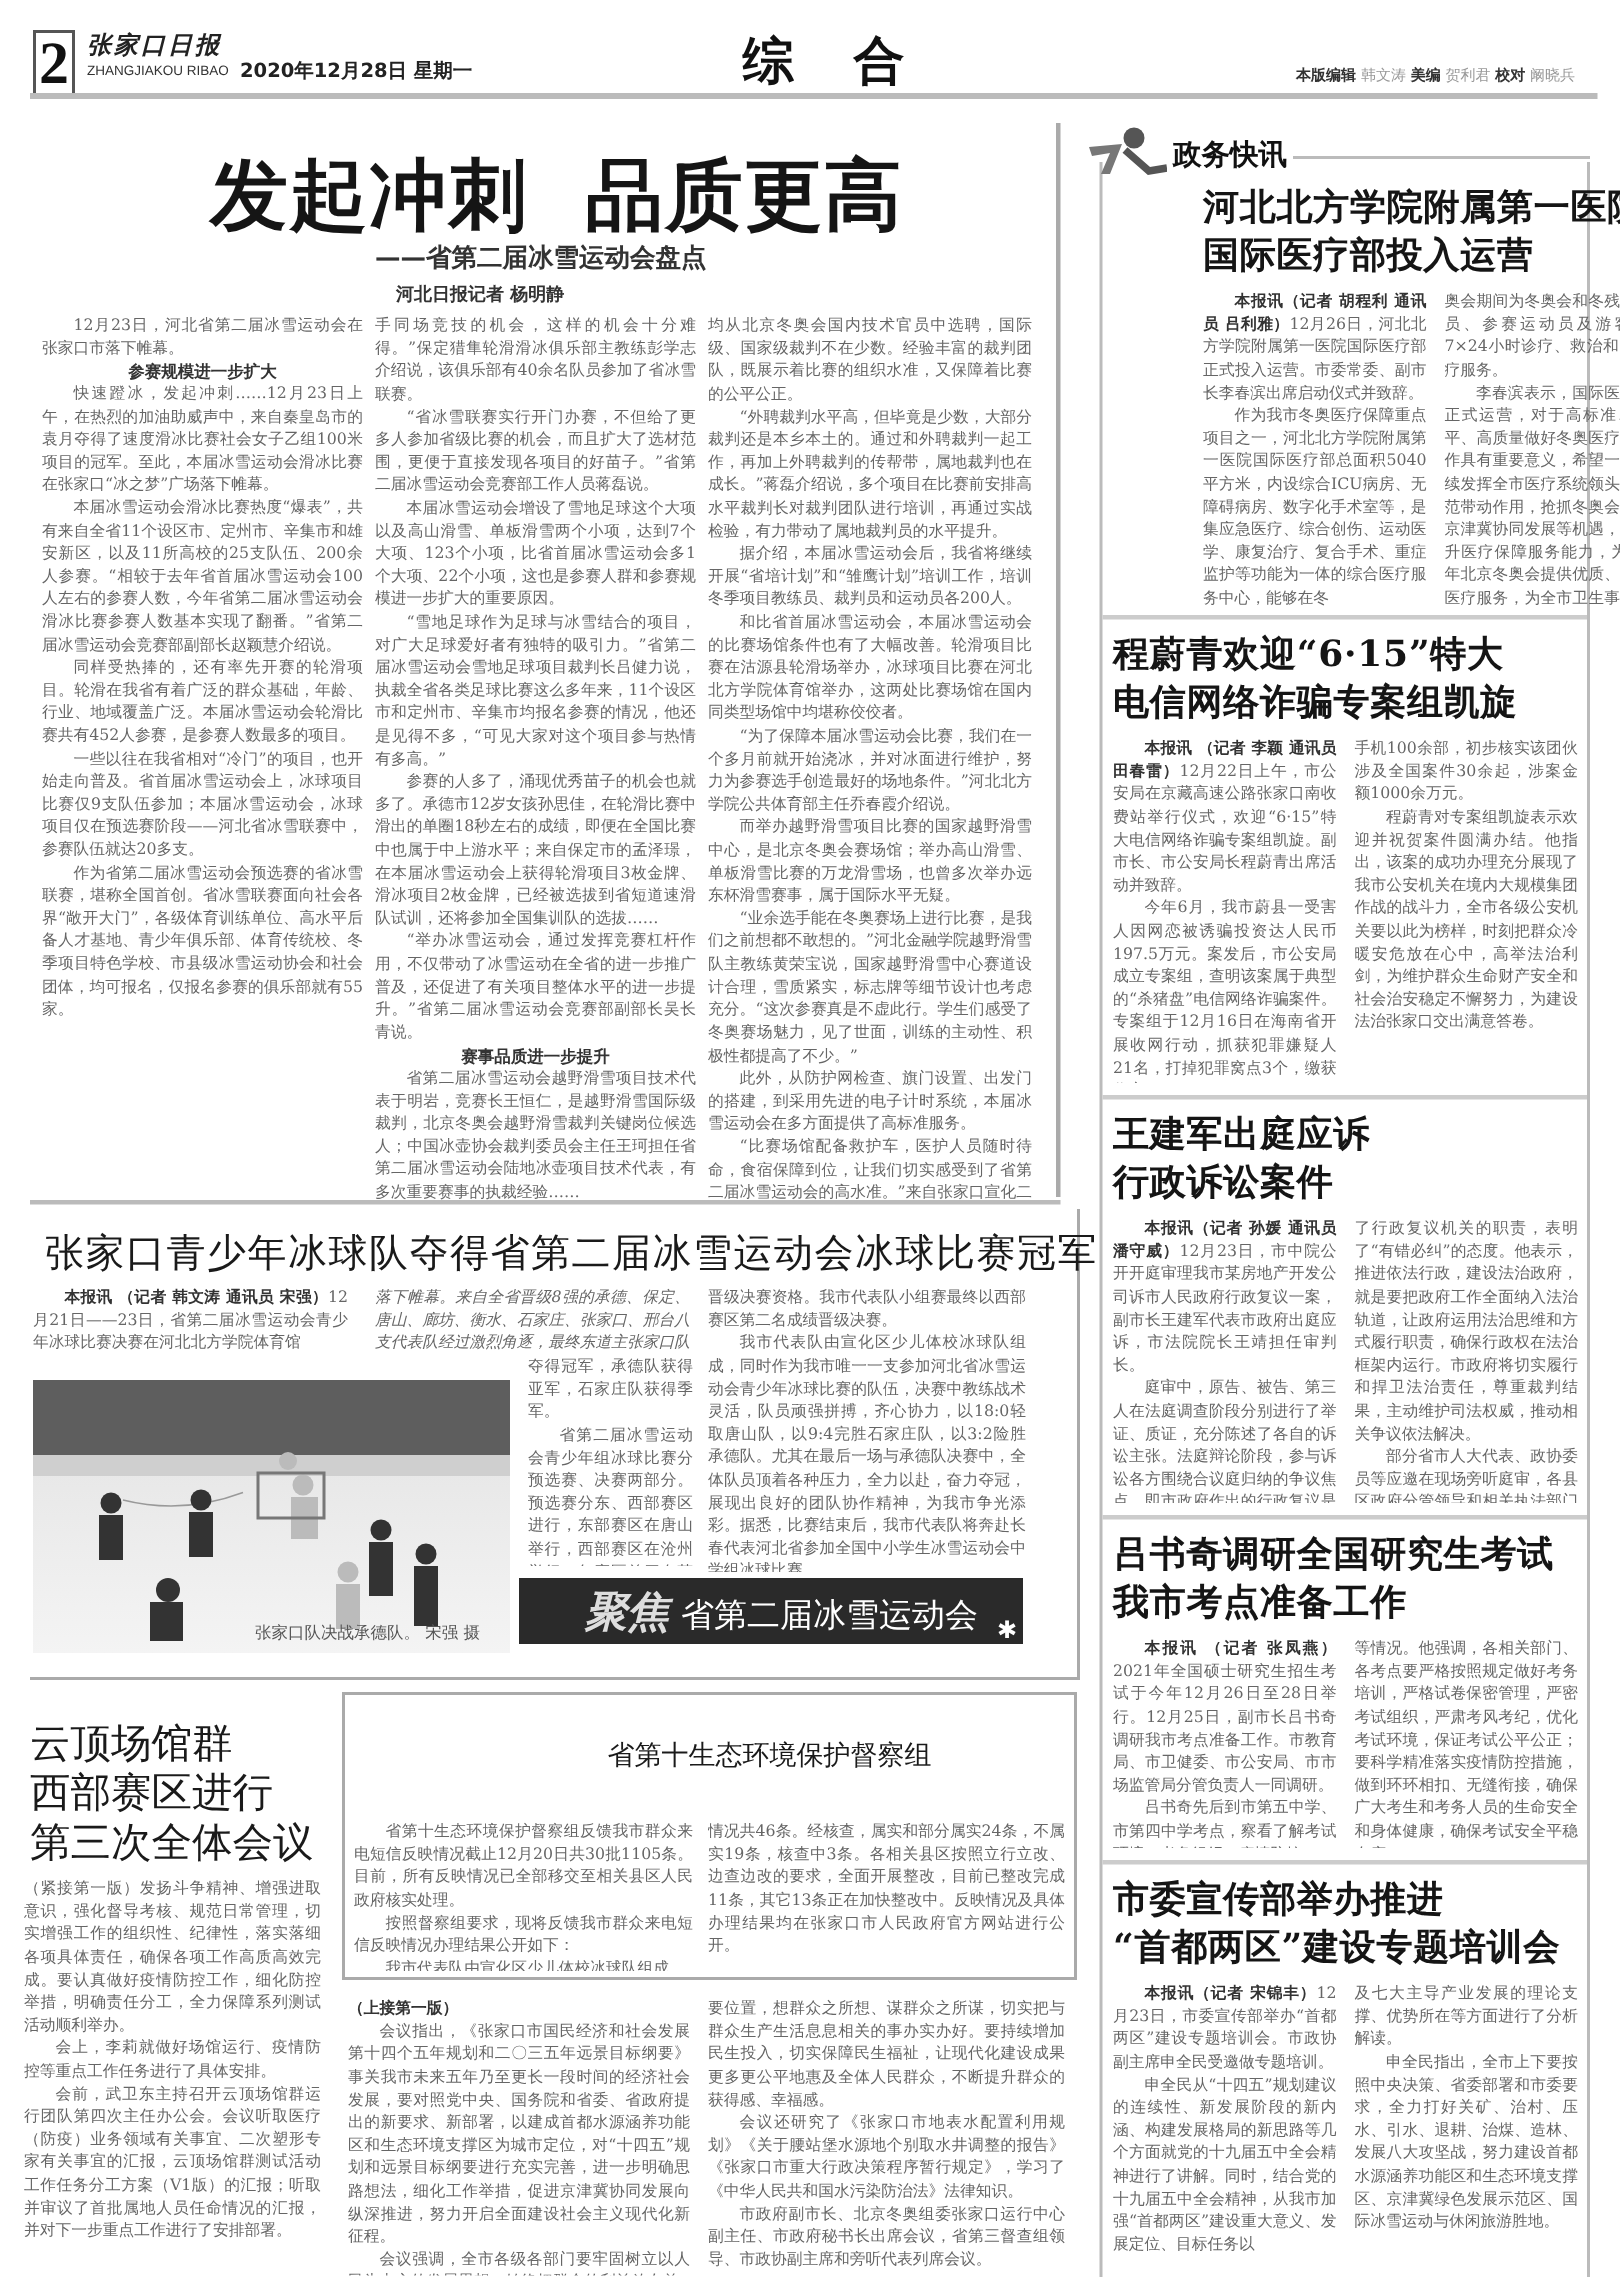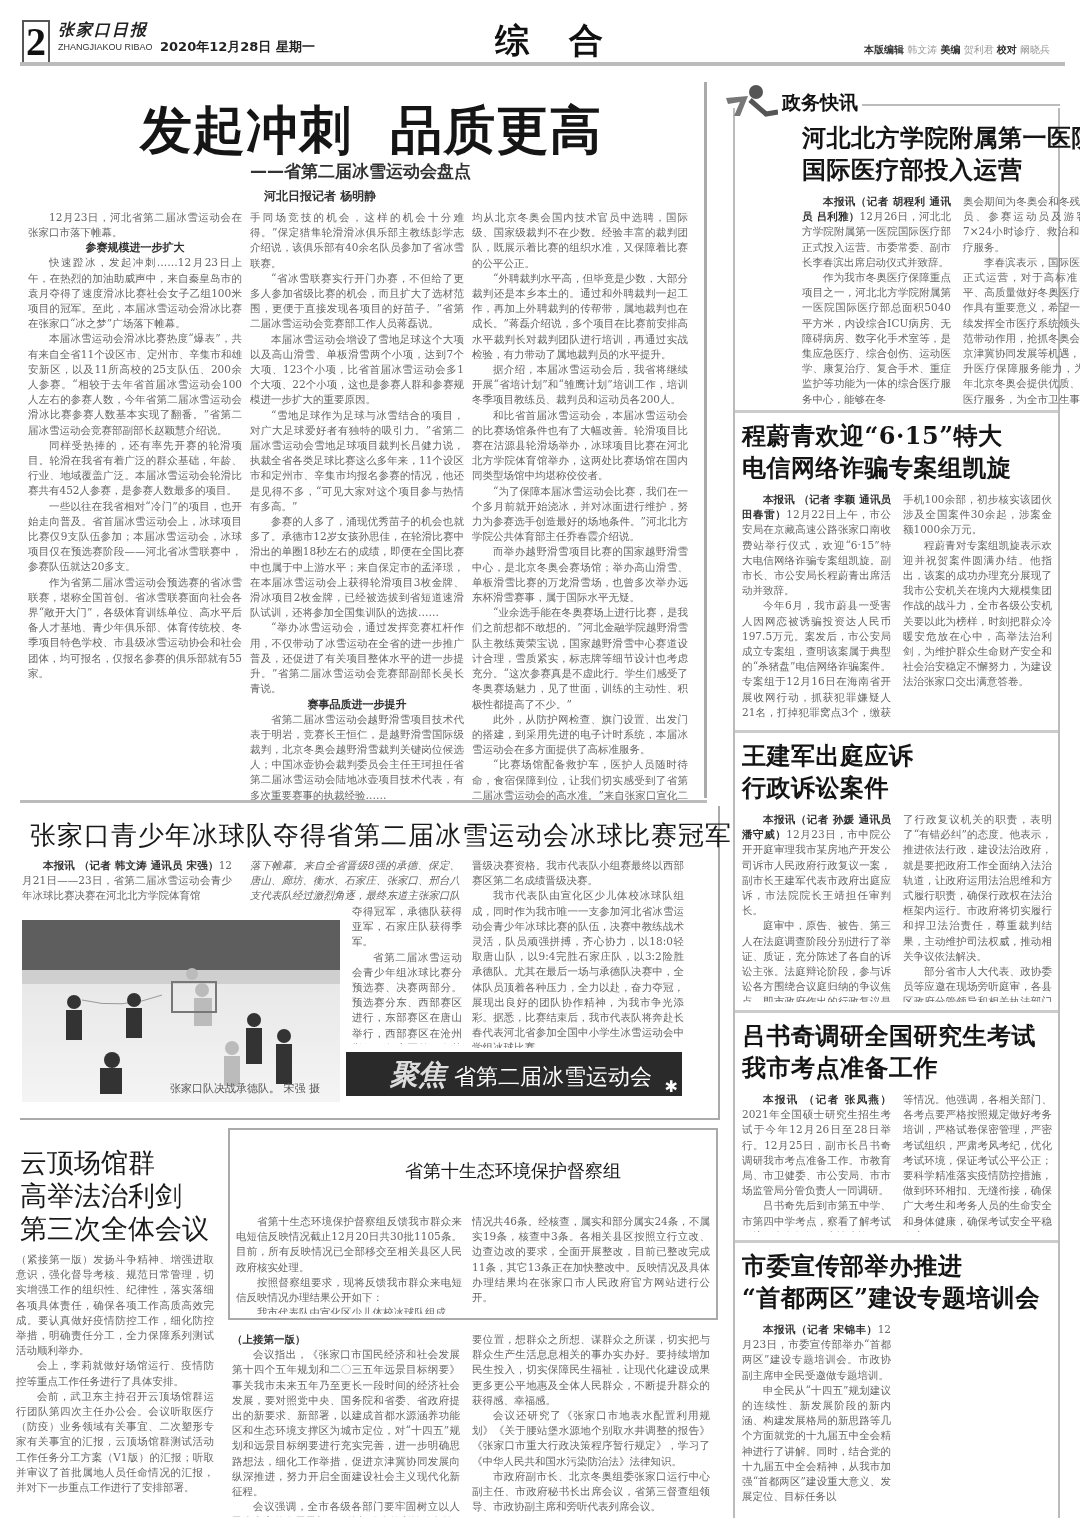--- a/index.html
+++ b/index.html
@@ -142,21 +142,21 @@
   <span class="cap">张家口队决战承德队。  宋强 摄</span>
 </div>
 <div class="abs banner">
   <span class="b1">聚焦</span>
   <span class="b2">省第二届冰雪运动会</span>
   <span class="star">✱</span>
 </div>
 
 <div class="abs yd-title">
   <div>云顶场馆群</div>
-  <div>高举法治利剑</div>
+  <div>西部赛区进行</div>
   <div>第三次全体会议</div>
 </div>
 <div class="abs col" style="left:16px;top:1252px;width:198px;height:260px;">
   <p style="text-indent:0">（紧接第一版）发扬斗争精神、增强进取意识，强化督导考核、规范日常管理，切实增强工作的组织性、纪律性，落实落细各项具体责任，确保各项工作高质高效完成。要认真做好疫情防控工作，细化防控举措，明确责任分工，全力保障系列测试活动顺利举办。</p>
   <p>会上，李莉就做好场馆运行、疫情防控等重点工作任务进行了具体安排。</p>
   <p>会前，武卫东主持召开云顶场馆群运行团队第四次主任办公会。会议听取医疗（防疫）业务领域有关事宜、二次塑形专家有关事宜的汇报，云顶场馆群测试活动工作任务分工方案（V1版）的汇报；听取并审议了首批属地人员任命情况的汇报，并对下一步重点工作进行了安排部署。</p>
 </div>
 
 <div class="abs eco-box"></div>
 <div class="abs eco-title">
@@ -260,20 +260,24 @@
     <div style="position: absolute; left: 0px; top: 1128px; width: 310px; height: 270px;">
       <div class="rh">
         <div>市委宣传部举办推进</div>
         <div>“首都两区”建设专题培训会</div>
       </div>
       <div style="display: flex; gap: 12px; margin-top: 8px;">
         <div class="col" style="width: 149px; height: 190px;">
           <p><span class="lead">本报讯（记者 宋锦丰）</span>12月23日，市委宣传部举办“首都两区”建设专题培训会。市政协副主席申全民受邀做专题培训。</p>
           <p>申全民从“十四五”规划建议的连续性、新发展阶段的新内涵、构建发展格局的新思路等几个方面就党的十九届五中全会精神进行了讲解。同时，结合党的十九届五中全会精神，从我市加强“首都两区”建设重大意义、发展定位、目标任务以</p>
         </div>
+        <div class="col" style="width: 149px; height: 190px;">
+          <p style="text-indent: 0px;">及七大主导产业发展的理论支撑、优势所在等方面进行了分析解读。</p>
+          <p>申全民指出，全市上下要按照中央决策、省委部署和市委要求，全力打好关矿、治村、压水、引水、退耕、治煤、造林、发展八大攻坚战，努力建设首都水源涵养功能区和生态环境支撑区、京津冀绿色发展示范区、国际冰雪运动与休闲旅游胜地。</p>
+        </div>
       </div>
     </div>
   </div>
 
 <div class="abs rc-sep" style="top: 410px;"></div>
 <div class="abs rc-sep" style="top: 730px;"></div>
 <div class="abs rc-sep" style="top: 1010px;"></div>
 <div class="abs rc-sep" style="top: 1240px;"></div>
 
 </body></html>

